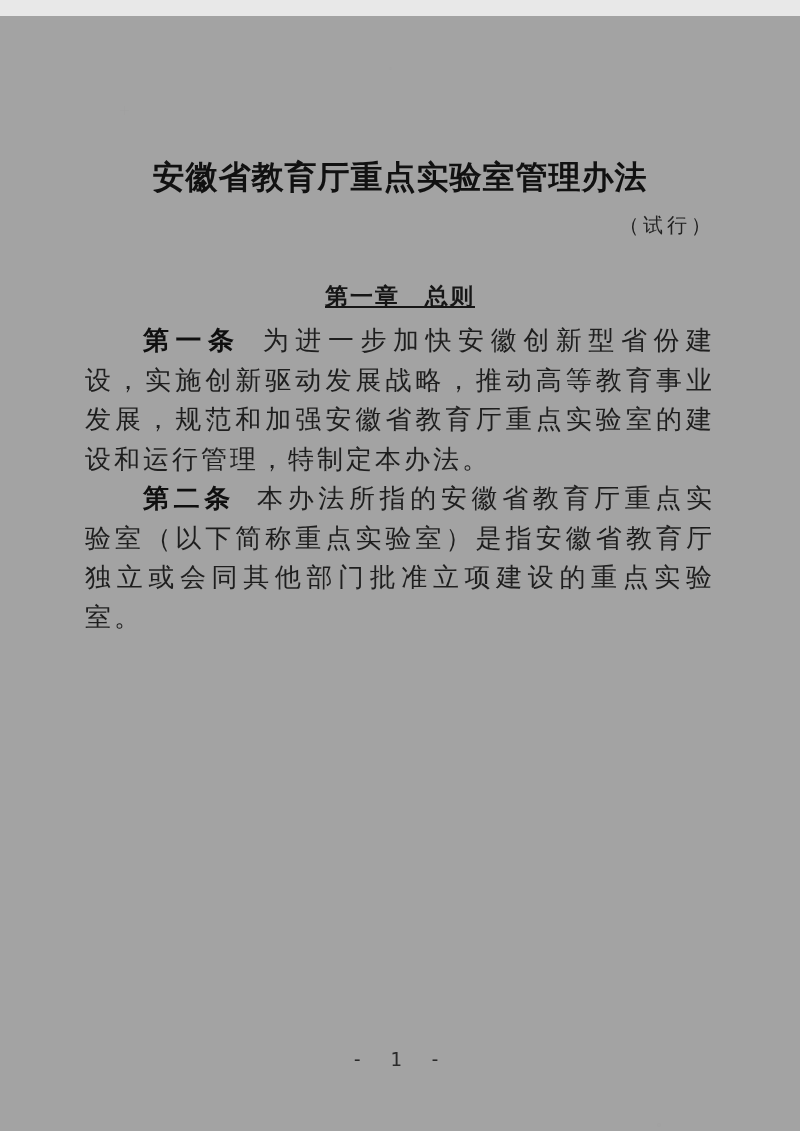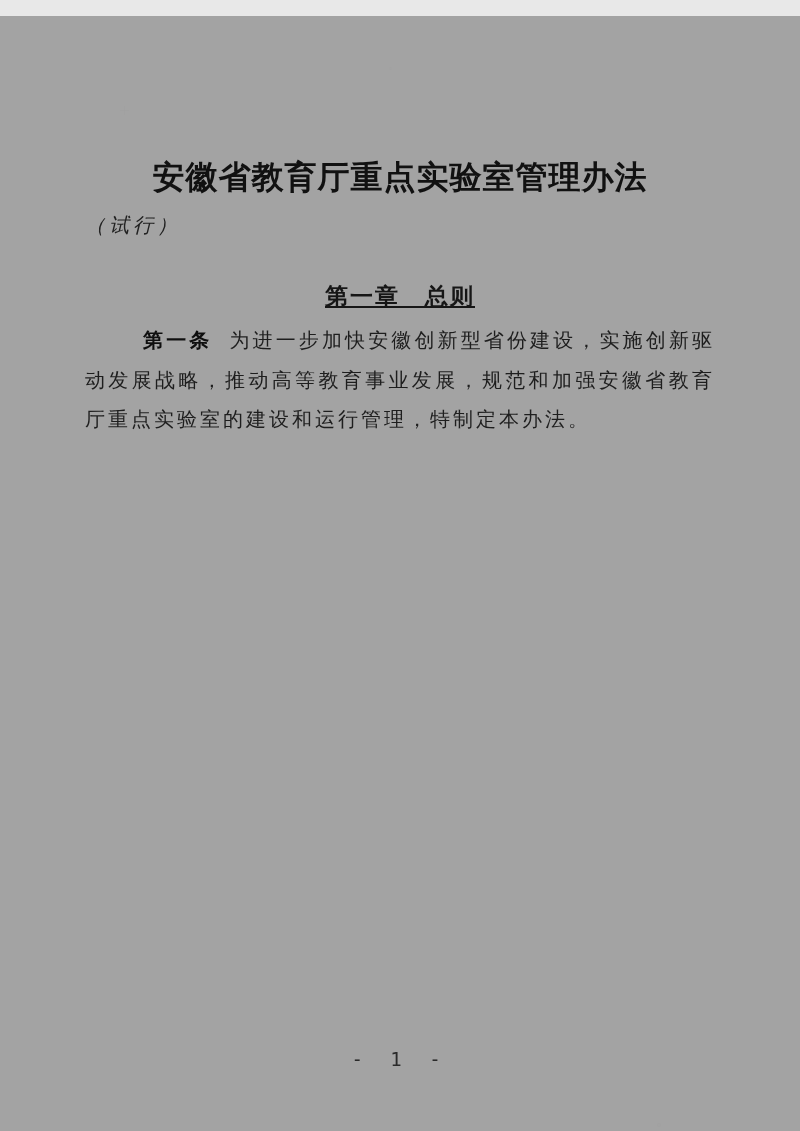--- a/index.html
+++ b/index.html
@@ -21,44 +21,43 @@
     margin: 143px 85px 0 85px;
     text-align: center;
     font-size: 32px;
     line-height: 36px;
     font-weight: bold;
     letter-spacing: 1px;
     color: #111111;
   }
   .doc-subtitle {
     margin: 17px 85px 0 85px;
-    text-align: left;
+    text-align: right;
     font-size: 20px;
     line-height: 26px;
     letter-spacing: 4px;
     color: #222222;
-    font-style: italic;
   }
   .chapter-heading {
     margin: 44px 85px 0 85px;
     text-align: center;
     font-size: 23px;
     line-height: 28px;
     font-weight: bold;
     letter-spacing: 2px;
     color: #161616;
     text-decoration: underline;
   }
   .body-text {
     margin: 11px 85px 0 85px;
     width: 630px;
   }
   .article {
     margin: 0;
-    font-size: 20px;
+    font-size: 26px;
     line-height: 39.5px;
     letter-spacing: 3px;
     text-align: justify;
     text-indent: 58px;
     color: #1e1e1e;
   }
   .article-label {
     font-weight: bold;
     color: #0f0f0f;
     margin-right: 0.85em;
@@ -100,20 +99,23 @@
   <div class="doc-subtitle">（试行）</div>
 
   <h2 class="chapter-heading">第一章　总则</h2>
 
   <div class="body-text">
 
     <p class="article">
       <span class="article-label">第一条</span><span>为进一步加快安徽创新型省份建设，实施创新驱动发展战略，推动高等教育事业发展，规范和加强安徽省教育厅重点实验室的建设和运行管理，特制定本办法。</span>
     </p>
 
+    <p class="article">
+      <span class="article-label">第二条</span><span>本办法所指的安徽省教育厅重点实验室（以下简称重点实验室）是指安徽省教育厅独立或会同其他部门批准立项建设的重点实验室。</span>
+    </p>
 
 
 
   </div>
 
   <div class="page-footer">- 1 -</div>
 
 </div>
 
 </body></html>

